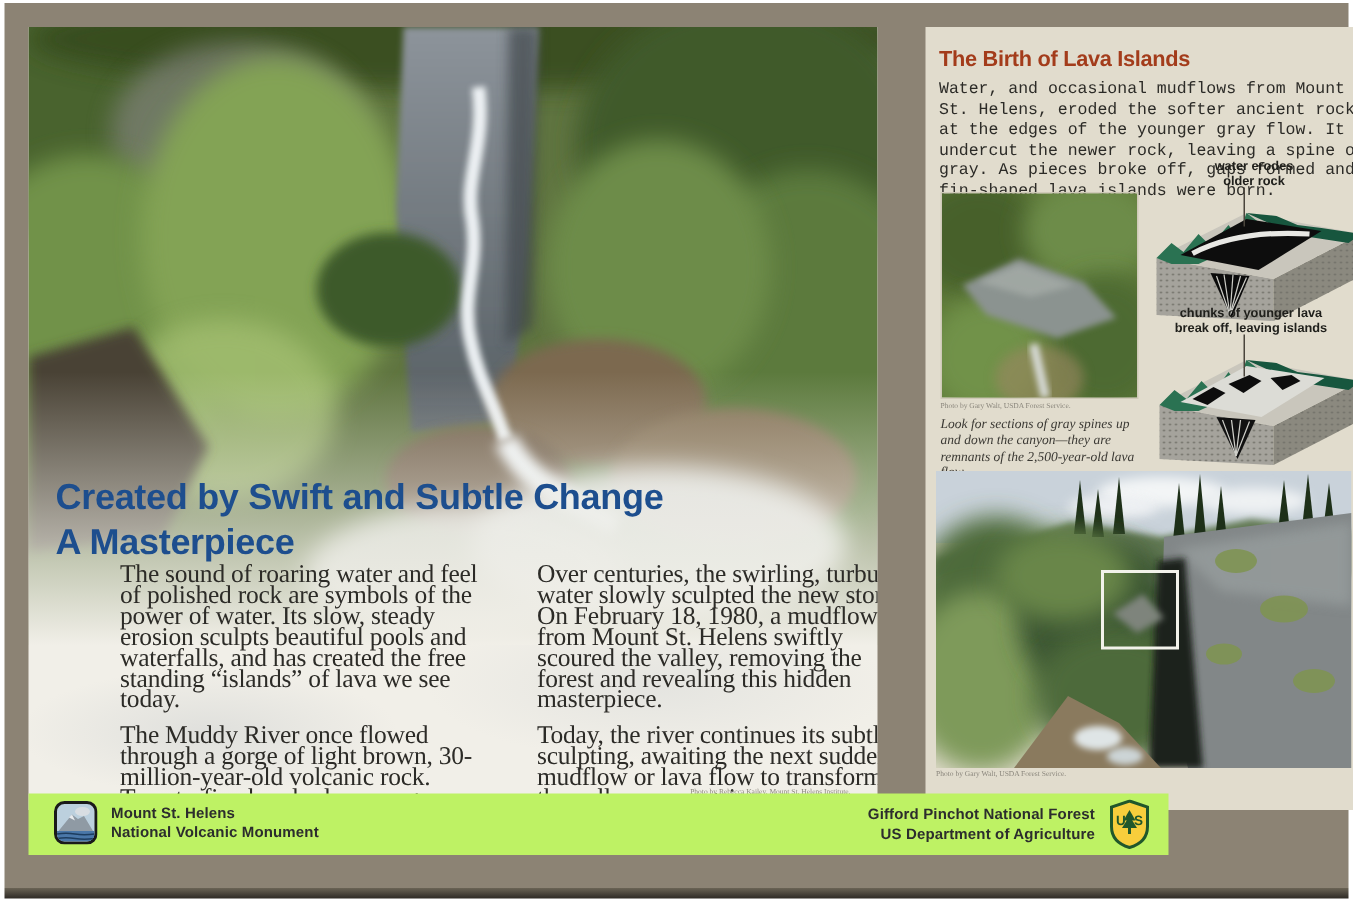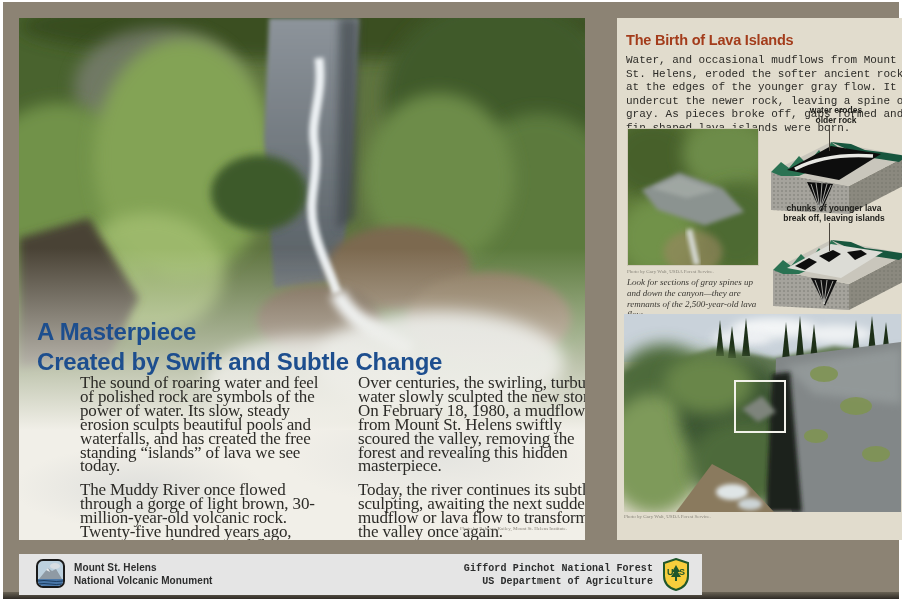--- a/index.html
+++ b/index.html
@@ -54,27 +54,27 @@
   .d1 { left:144px; top:104px; }
   .d2 { left:146px; top:204px; }
   .pointer-line { position:absolute; width:1px; background:#4a453c; }
   .p1 { left:212px; top:107px; height:26px; }
   .p2 { left:212px; top:205px; height:28px; }
   .valley-photo { position:absolute; left:7px; top:296px; width:277px; height:198px; }
   .valley-credit { left:7px; top:496px; }
   .valley-caption { left:7px; top:503px; width:270px; }
 
   
-  .footer { position:absolute; left:0; top:536px; width:683px; height:41px;
-          background:#e5e5e5; }
+  .footer { position:absolute; left:0; top:511px; width:760px; height:41px;
+          background:#bef264; }
   .footer-left { position:absolute; left:17px; top:5px; display:flex; align-items:center; gap:9px; }
   .footer-right { position:absolute; right:12px; top:4px; display:flex; align-items:center; gap:9px; }
   .footer-text { font-size:10px; line-height:13px; font-weight:bold; color:#2c2d2d;
           letter-spacing:.1px; }
-  .footer-right .footer-text { text-align:right;font-family:Liberation Mono, monospace; }
+  .footer-right .footer-text { text-align:right; }
 </style>
 </head>
 <body>
 
 <div class="page">
   <div class="frame"></div>
   <div class="bottom-shadow"></div>
 
   <div class="inner">
 
@@ -119,22 +119,22 @@
         <ellipse cx="300" cy="302" rx="62" ry="36" fill="#6e5c46" filter="url(#b4)"></ellipse>
         <polygon points="0,220 70,200 120,280 90,340 0,350" fill="#4a4336" filter="url(#b4)"></polygon>
         <path d="M300,40 C305,80 290,100 296,130 C300,160 288,180 295,210 C300,235 310,250 318,275" stroke="#f3f7f9" stroke-width="9" fill="none" filter="url(#b2)" opacity=".95"></path>
         <path d="M318,275 C330,300 355,315 392,332" stroke="#eef2f4" stroke-width="16" fill="none" filter="url(#b4)"></path>
         <ellipse cx="420" cy="345" rx="125" ry="52" fill="#e9edec" opacity=".9" filter="url(#b8)"></ellipse>
         <ellipse cx="290" cy="365" rx="105" ry="46" fill="#e4e7e4" opacity=".85" filter="url(#b8)"></ellipse>
         <rect x="0" y="230" width="566" height="182" fill="url(#mist)"></rect>
       </svg>
 
       <div class="title">
+        <div>Created by Swift and Subtle Change</div>
         <div>A Masterpiece</div>
-        <div>Created by Swift and Subtle Change</div>
       </div>
 
       <div class="cols">
         <div class="col1">
           <p>The sound of roaring water and feel of polished rock are symbols of the power of water. Its slow, steady erosion sculpts beautiful pools and waterfalls, and has created the free standing “islands” of lava we see today.</p>
           <p>The Muddy River once flowed through a gorge of light brown, 30-million-year-old volcanic rock. Twenty-five hundred years ago, Mount St. Helens erupted flowing lava which quickly filled this canyon, then solidified, forming the layer of grey stone beneath you.</p>
         </div>
         <div class="col2">
           <p>Over centuries, the swirling, turbulent water slowly sculpted the new stone. On February 18, 1980, a mudflow from Mount St. Helens swiftly scoured the valley, removing the forest and revealing this hidden masterpiece.</p>
           <p>Today, the river continues its subtle sculpting, awaiting the next sudden mudflow or lava flow to transform the valley once again.</p>

